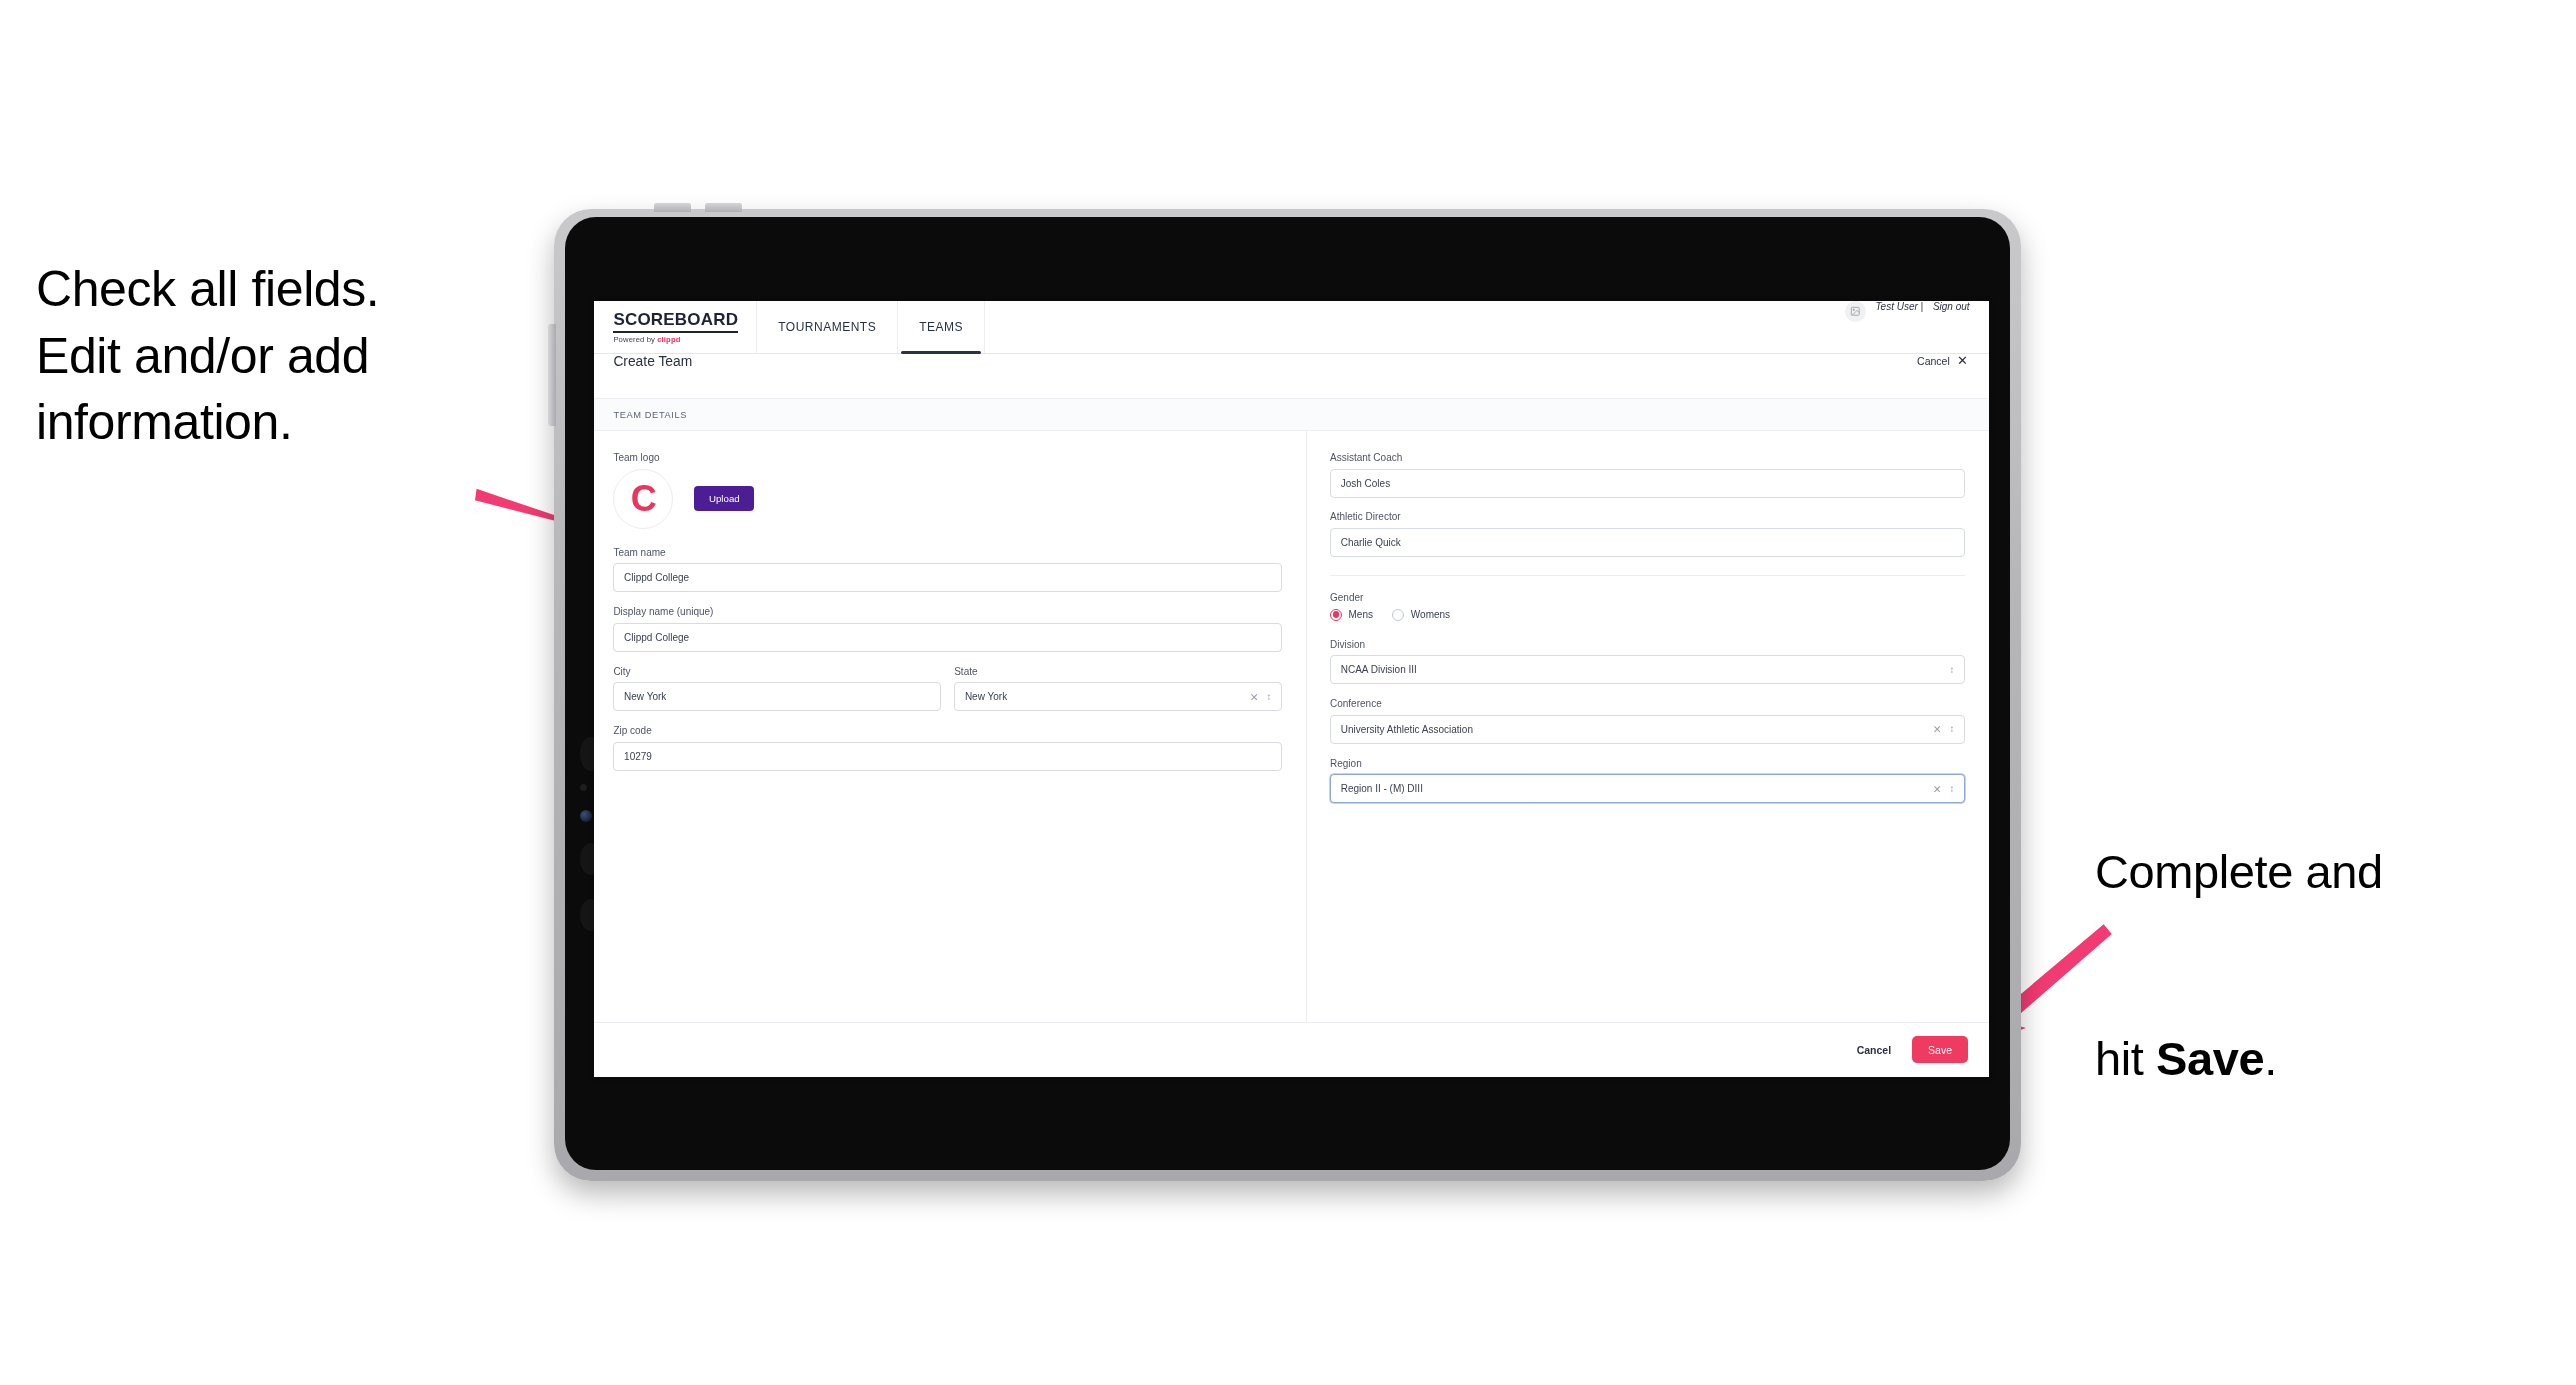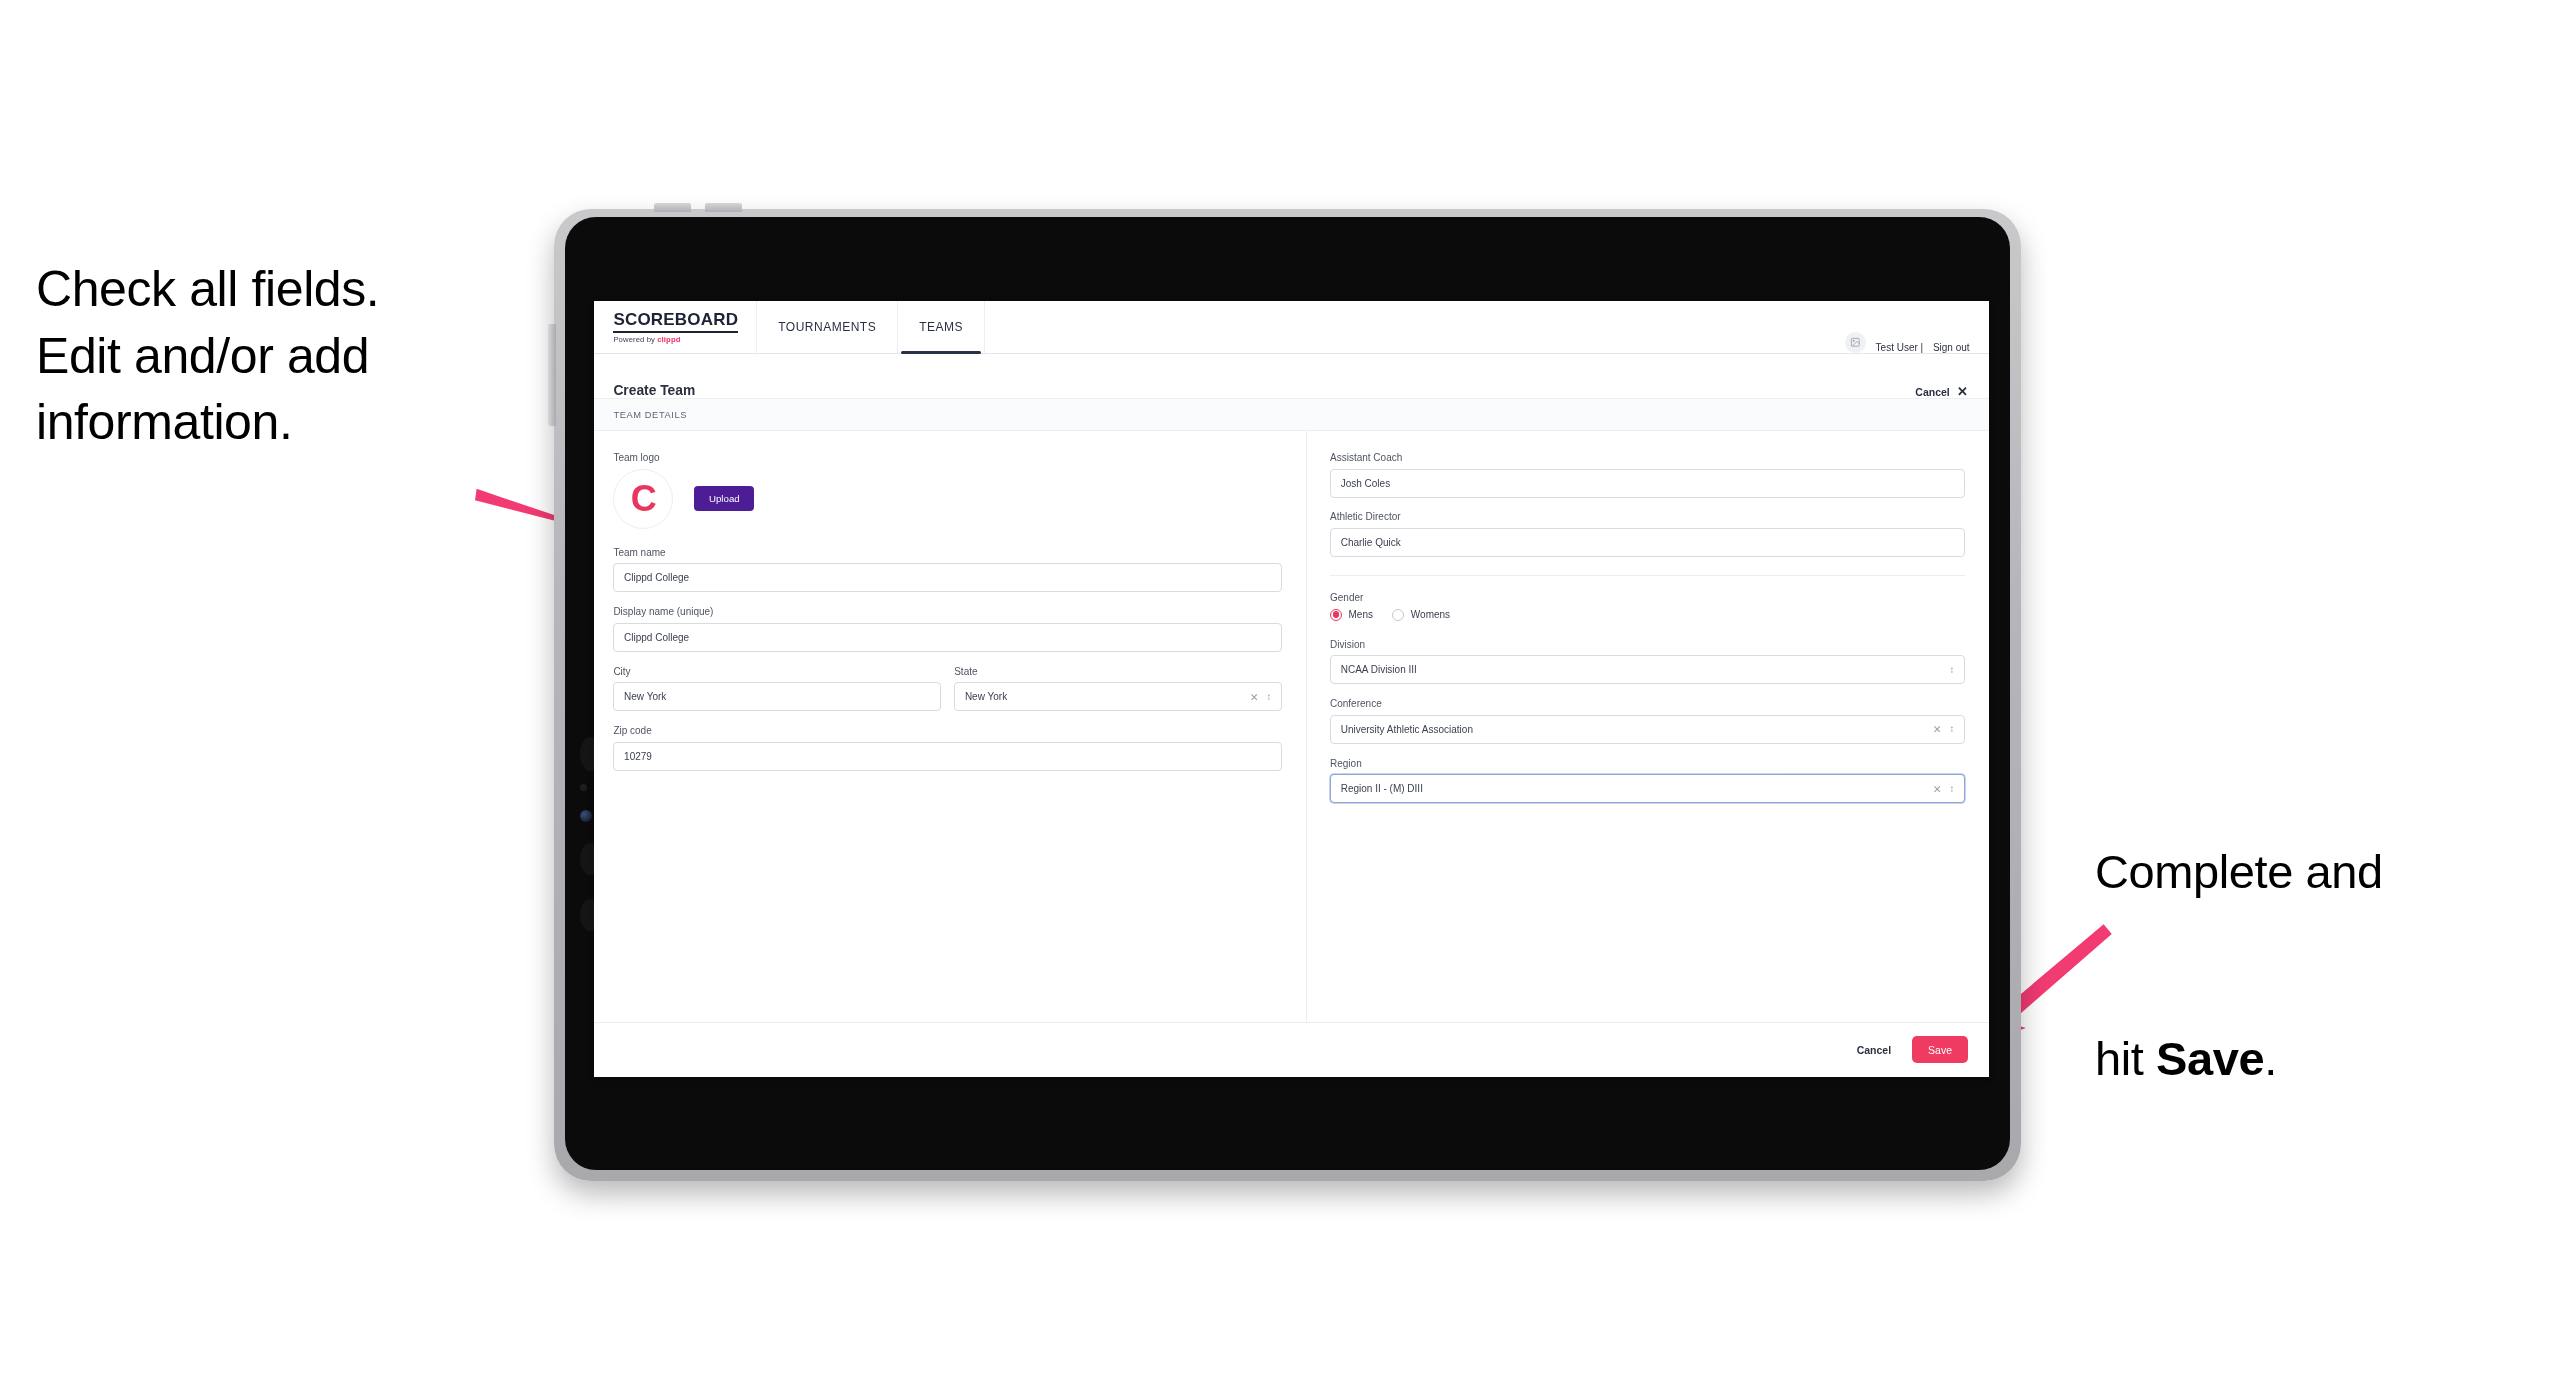--- a/index.html
+++ b/index.html
@@ -103,38 +103,37 @@
     display: flex; align-items: center; padding: 0 21px;
     font-size: 12px; color: #2a3043; letter-spacing: 0.5px;
     border-right: 0.8px solid #eceef1;
     position: relative; cursor: pointer;
   }
   .nav-tab.active::after {
     content: ""; position: absolute; left: 3.2px; right: 3.2px; bottom: -0.8px;
     height: 2.8px; background: #2b3147; border-radius: 1.6px;
   }
   .nav-right {
-    margin-left: auto; display: flex; align-items: flex-end;
-    gap: 9.7px; padding-right: 19.4px;
+    margin-left: auto; display: flex; align-items: flex-start;
+    gap: 9.7px; padding-right: 19.4px; font-style: italic;
   }
   .avatar {
     width: 21px; height: 21px; border-radius: 50%;
     background: #f0f1f3; display: flex; align-items: center; justify-content: center;
     color: #9aa0ab;
   }
   .user-name { font-size: 10px; color: #2d3344; }
   .signout { font-size: 10px; color: #2d3344; cursor: pointer; }
 
   
   .page-head {
     height: 45px; background: #fff;
-    display: flex; align-items: flex-end;
+    display: flex; align-items: flex-start;
     padding: 0 21px 0 19.4px;
     border-bottom: 0.8px solid #eceef1;
-    font-weight: bold;
   }
   .page-title { font-size: 13.8px; color: #2b3040; }
   .cancel-x {
     margin-left: auto; display: flex; align-items: center; gap: 7.3px;
     font-size: 10.5px; color: #2b3040; cursor: pointer;
   }
   .x-glyph { font-size: 13px; line-height: 1; color: #2b3040; }
 
   .section-bar {
     height: 32px; background: #fafbfc;

